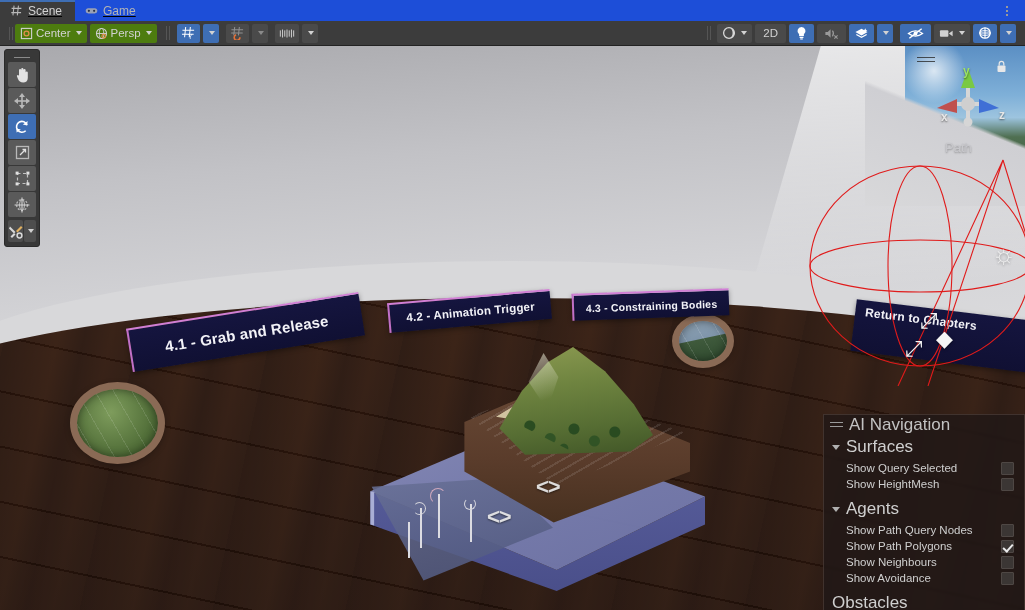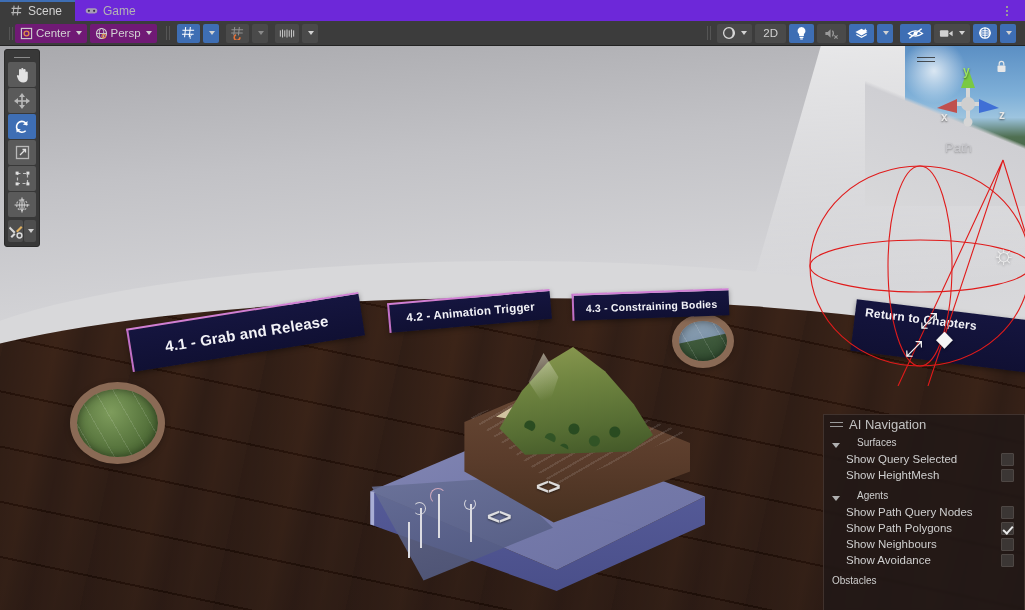--- a/index.html
+++ b/index.html
@@ -9,21 +9,21 @@
     overflow: hidden;
     background: #383838;
     font-family: "Liberation Sans", sans-serif;
     -webkit-font-smoothing: antialiased;
   }
   #app { position: relative; width: 1025px; height: 610px; overflow: hidden; }
 
   
   .tabbar {
     position: absolute; top: 0; left: 0; width: 1025px; height: 21px;
-    background: #6d28d9; display: flex; align-items: flex-end;
+    background: #1d4ed8; display: flex; align-items: flex-end; text-decoration: underline;
   }
   .tab {
     display: flex; align-items: center; gap: 5px;
     padding: 0 13px 0 10px; height: 21px;
     font-size: 12px; color: #b4b4b4; position: relative; cursor: pointer;
   }
   .tab.active { background: #3c3c3c; color: #d2d2d2; }
   .tab.active::before {
     content: ""; position: absolute; top: 0; left: 0; right: 0; height: 2px;
     background: #3e6eb4;
@@ -39,21 +39,21 @@
   
   .toolbar {
     position: absolute; top: 21px; left: 0; width: 1025px; height: 25px;
     background: #3c3c3c; display: flex; align-items: center;
     padding: 0 6px; gap: 0;
     border-bottom: 1px solid #232323;
   }
   .tb-grip { width: 9px; height: 15px; display: flex; align-items: center; justify-content: center; }
   .tb-grip span { width: 1px; height: 13px; background: #555; display:block; margin: 0 1px;}
   .tb-btn {
-    height: 19px; background: #701a75; border: none; border-radius: 2px;
+    height: 19px; background: #4d7c0f; border: none; border-radius: 2px;
     display: flex; align-items: center; gap: 3px;
     padding: 0 5px; color: #d2d2d2; font-size: 11.5px; cursor: pointer;
     margin-right: 3px;
   }
   .tb-btn.blue { background: #3e6eb4; }
   .tb-btn.dim { background: #4a4a4a; }
   .tb-caret { width: 0; height: 0; border-left: 3.5px solid transparent; border-right: 3.5px solid transparent; border-top: 4px solid #d2d2d2; margin-left: 2px;}
   .tb-caret.dimc { border-top-color: #8a8a8a; }
   .tb-sep { width: 9px; height: 15px; display:flex; align-items:center; justify-content:center; margin: 0 4px;}
   .tb-sep span { width: 1px; height: 14px; background: #555; margin: 0 1px; display:block;}
@@ -255,25 +255,25 @@
     color: #c9c9c9; font-size: 11.5px;
     padding: 0; overflow: hidden;
     backdrop-filter: blur(1px);
   }
   .ov-header {
     display: flex; align-items: center; gap: 6px;
     height: 19px; padding: 0 6px; cursor: move;
   }
   .ov-grip { width: 13px; }
   .ov-grip span { display:block; height:1px; background:#9a9a9a; margin:2.5px 0; }
-  .ov-title { color: #c2c2c2; font-size: 13px; }
+  .ov-title { color: #c2c2c2; font-size: 17px; }
   .ov-body { padding: 0 0 4px 0; }
   .ov-group {
-    display:flex; align-items:flex-end; gap: 17px;
-    padding: 3px 6px 3px 8px; color:#cfcfcf; font-size: 10px; cursor:pointer;
+    display:flex; align-items:center; gap: 6px;
+    padding: 3px 6px 3px 8px; color:#cfcfcf; font-size: 17px; cursor:pointer;
   }
   .ov-tri { width:0;height:0; border-left:4.5px solid transparent; border-right:4.5px solid transparent; border-top:5px solid #b0b0b0;}
   .ov-row {
     display:flex; align-items:center; justify-content: space-between;
     padding: 1px 10px 1px 22px; height: 16px; cursor:pointer;
   }
   .ov-row span.lbl { color: #cfcfcf; font-size: 11.5px; }
   .ov-check {
     width: 13px; height: 13px; background: #3b3634; border: 1px solid #4e4744;
     border-radius: 1px; position: relative; flex: 0 0 auto;

